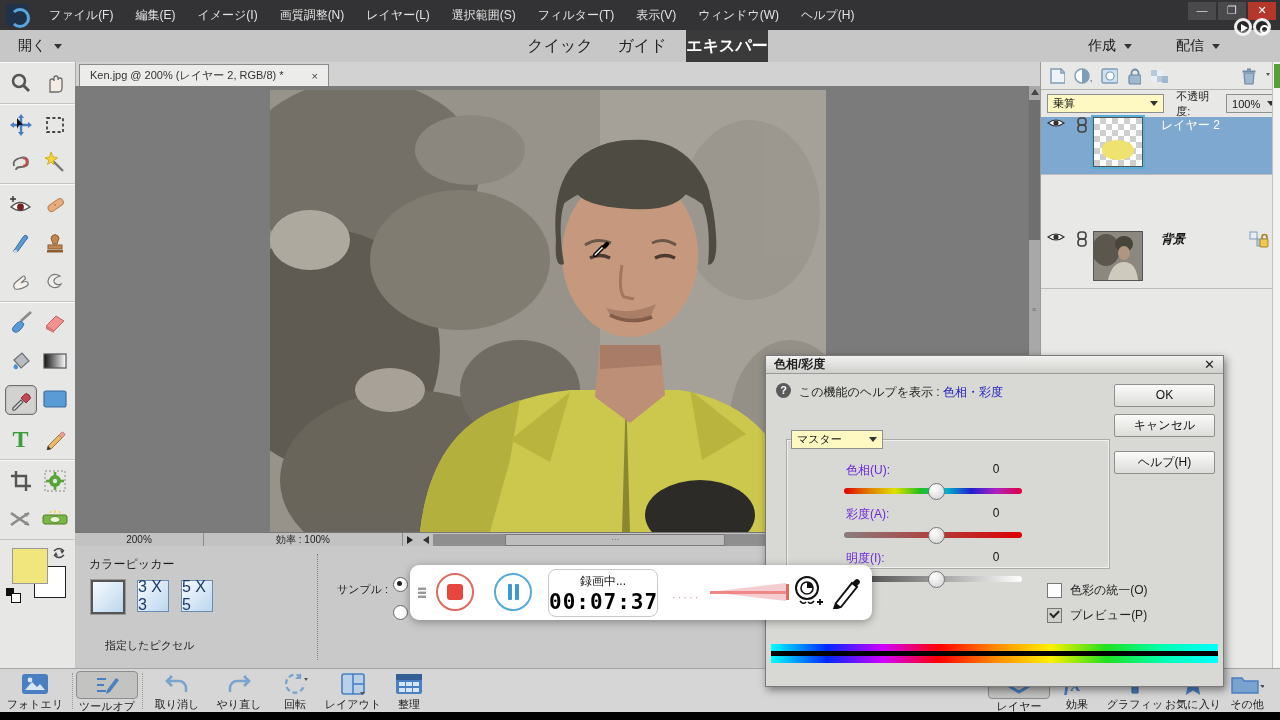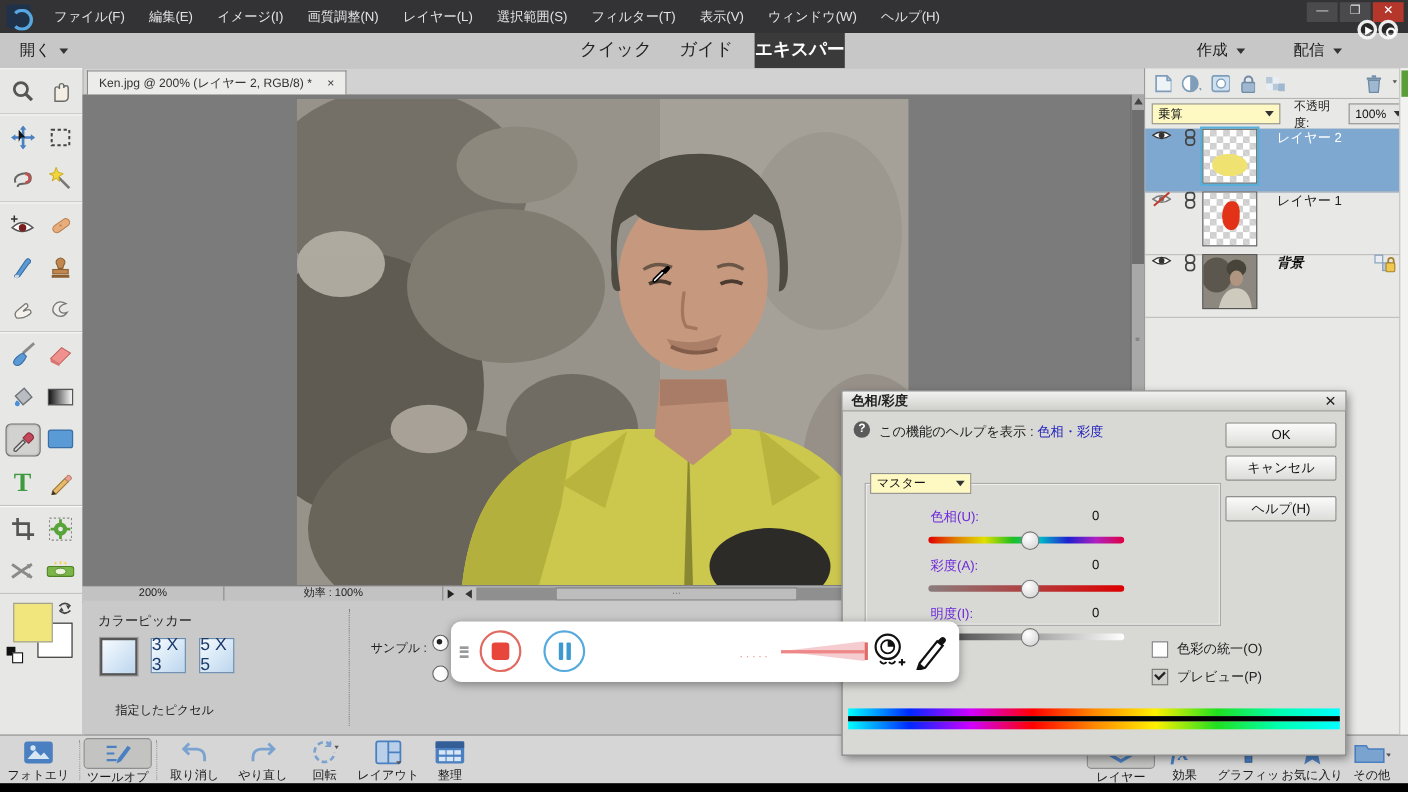--- a/index.html
+++ b/index.html
@@ -27,21 +27,21 @@
   .modebar{left:0;top:30px;width:1280px;height:32px;background:#c7c7c7;border-bottom:1px solid #9a9a9a}
   .openbtn{left:18px;top:0;height:32px;display:flex;align-items:center;gap:8px;font-size:14px;color:#1a1a1a}
   .caret{width:0;height:0;border-left:4px solid transparent;border-right:4px solid transparent;border-top:5px solid #333}
   .tab{top:0;height:32px;line-height:32px;font-size:16px;color:#222;text-align:center}
   .tab.active{background:#3a3a3a;color:#fff;font-weight:bold}
   .mode-right{top:0;height:32px;display:flex;align-items:center;gap:8px;font-size:14px;color:#1a1a1a}
   .mini-edit{right:0;top:34px;width:6px;height:24px;background:#5a9e3a;z-index:5}
   
   .doctabbar{left:75px;top:62px;width:965px;height:24px;background:#d2d2d2;border-bottom:1px solid #8c8c8c}
   .doctab{left:4px;top:2px;height:21px;background:#ececea;border:1px solid #8a8a8a;border-bottom:none;
-          display:flex;align-items:center;gap:14px;padding:0 10px;font-size:11px;color:#333}
+          display:flex;align-items:center;gap:28px;padding:0 10px;font-size:11px;color:#333}
   .doctab .x{color:#444;font-size:11px}
   
   .toolbar{left:0;top:62px;width:75px;height:606px;background:#e7e7e5;border-right:1px solid #aaa}
   .toolgroup{border-bottom:1px solid #c4c4c2;border-top:1px solid #f8f8f6;padding:6px 0 6px 0;display:grid;grid-template-columns:34px 34px;justify-content:center;row-gap:10px}
   .tool{width:30px;height:28px;display:flex;align-items:center;justify-content:center;margin:0 auto}
   .tool.selected{background:#d2d2d0;border:1px solid #6f6f6f;border-radius:5px;box-shadow:inset 0 0 2px #999}
   .tool svg{display:block}
   
   .swatches{position:relative;height:80px}
   .sw-bg{position:absolute;left:34px;top:26px;width:30px;height:30px;background:#fff;border:1px solid #222}
@@ -523,39 +523,20 @@
             <rect x="1" y="1" width="8" height="7" rx="3" fill="none" stroke="#444" stroke-width="1.6"></rect>
             <rect x="1" y="8" width="8" height="7" rx="3" fill="none" stroke="#444" stroke-width="1.6"></rect>
           </svg>
         </div>
       <div class="thumb sel-outline">
           <div class="blob" style="left:8px;top:22px;width:32px;height:20px;background:#f0e270"></div>
         </div>
       <div class="lp-name">レイヤー 2</div>
     </div>
 
-    <div class="lp-row" style="top:112px">
-      <div class="lp-eye">
-          <svg width="18" height="14">
-            <path d="M1 7 Q9 1 17 7 Q9 13 1 7z" fill="#eee" stroke="#777" stroke-width="1.2"></path>
-            <circle cx="9" cy="7" r="2.4" fill="#777"></circle>
-            <line x1="2" y1="13" x2="16" y2="1" stroke="#c0392b" stroke-width="1.8"></line>
-          </svg>
-        </div>
-      <div class="lp-link">
-          <svg width="10" height="16">
-            <rect x="1" y="1" width="8" height="7" rx="3" fill="none" stroke="#444" stroke-width="1.6"></rect>
-            <rect x="1" y="8" width="8" height="7" rx="3" fill="none" stroke="#444" stroke-width="1.6"></rect>
-          </svg>
-        </div>
-      <div class="thumb">
-          <div class="blob" style="left:17px;top:8px;width:16px;height:26px;background:#e23318;border-radius:60% 40% 50% 55%"></div>
-        </div>
-      <div class="lp-name">レイヤー 1</div>
-    </div>
 
     <div class="lp-row" style="top:169px">
       <div class="lp-eye">
           <svg width="18" height="12">
             <path d="M1 6 Q9 0 17 6 Q9 12 1 6z" fill="#fff" stroke="#333" stroke-width="1.2"></path>
             <circle cx="9" cy="6" r="2.6" fill="#333"></circle>
           </svg>
         </div>
       <div class="lp-link">
           <svg width="10" height="16">
@@ -633,20 +614,24 @@
 
   <div class="abs recorder">
     <div class="rec-grip">▬<br>▬<br>▬</div>
     <div class="rec-stop">
         <i></i>
       </div>
     <div class="rec-pause">
         <i style="left:12px"></i>
         <i style="left:19px"></i>
       </div>
+    <div class="rec-time">
+      <div class="rec-status">録画中...</div>
+      <div class="rec-clock">00:07:37</div>
+    </div>
     <div class="rec-dots">·····</div>
     <div class="rec-meter">
       <div class="wedge"></div>
       <div class="base"></div>
       <div class="end"></div>
     </div>
     <div class="rec-cam">
       <svg width="32" height="34">
           <circle cx="15" cy="13" r="11" fill="none" stroke="#111" stroke-width="2"></circle>
           <circle cx="15" cy="13" r="6" fill="none" stroke="#111" stroke-width="1.6"></circle>

